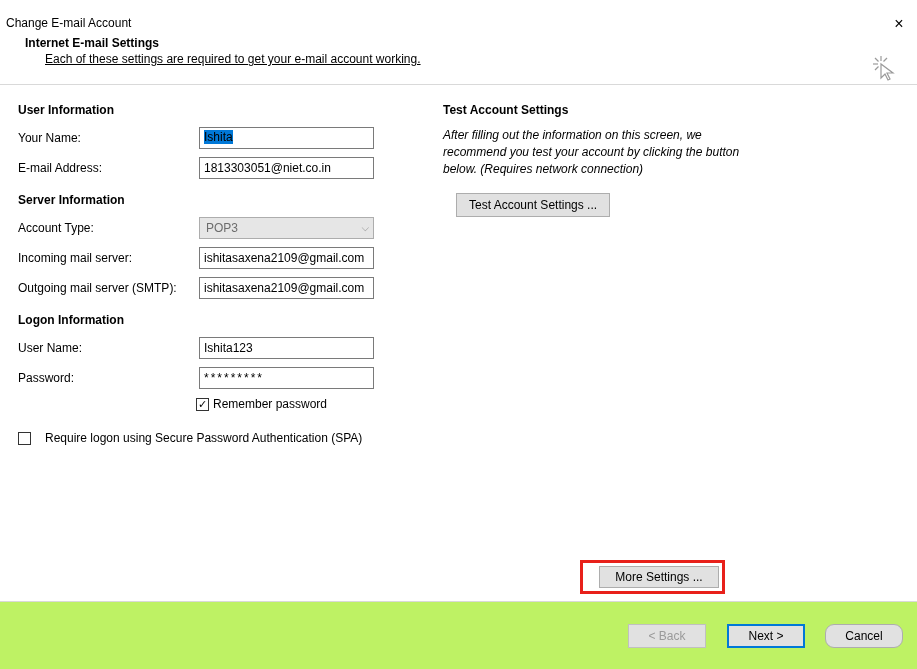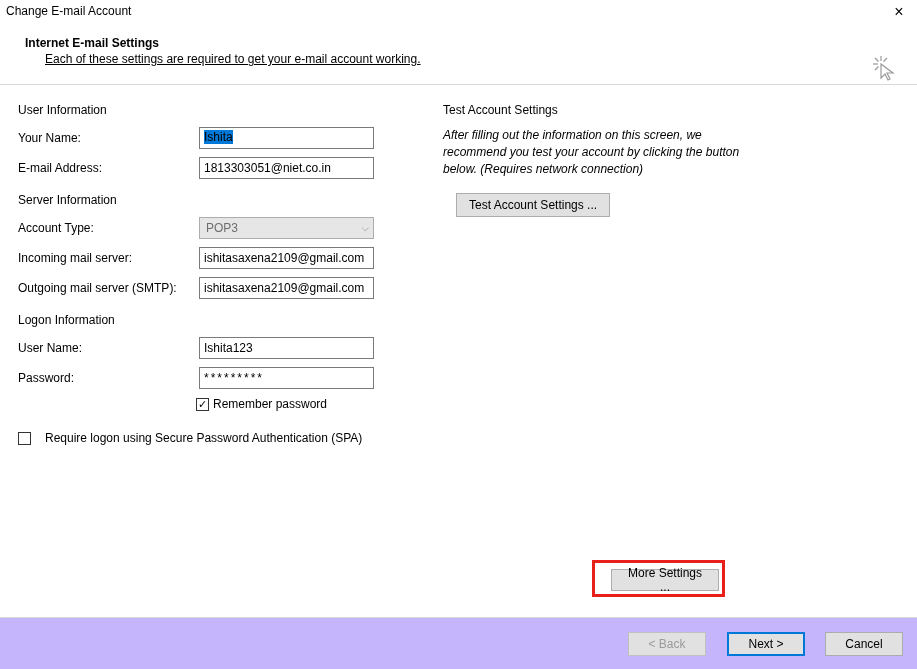--- a/index.html
+++ b/index.html
@@ -14,21 +14,21 @@
       color: #000;
       width: 917px;
       height: 669px;
       position: relative;
       overflow: hidden;
     }
     .titlebar {
       display: flex;
       justify-content: space-between;
       align-items: flex-start;
-      padding: 4px 6px 0 6px;
+      padding: 16px 6px 0 6px;
       height: 24px;
     }
     .titlebar .title {
       font-size: 12px;
     }
     .close-x {
       font-size: 16px;
       line-height: 16px;
       width: 24px;
       text-align: center;
@@ -67,21 +67,21 @@
       gap: 20px;
     }
     .left-col {
       width: 405px;
     }
     .right-col {
       flex: 1;
       padding-right: 40px;
     }
     .section-title {
-      font-weight: normal;
+      font-weight: bold;
       font-size: 12px;
       margin-bottom: 10px;
       margin-top: 0;
     }
     .section-title.middle {
       margin-top: 14px;
     }
     .form-row {
       display: flex;
       align-items: center;
@@ -167,31 +167,31 @@
       margin-left: 13px;
     }
     .more-settings-wrap {
       position: absolute;
       right: 192px;
       top: 560px;
       border: 3px solid #e8201a;
       padding: 3px;
     }
     .more-settings-wrap .btn {
-      width: 108px;
+      width: 120px;
       height: 22px;
     }
     .bottom-bar {
       position: absolute;
       bottom: 0;
       left: 0;
       right: 0;
-      height: 52px;
+      height: 68px;
       border-top: 1px solid #d9d9d9;
-      background: #c4b5fd;
+      background: #bef264;
       display: flex;
       justify-content: flex-end;
       align-items: center;
       padding-right: 14px;
       gap: 8px;
     }
     .bottom-bar .btn {
       width: 78px;
       height: 24px;
     }
@@ -306,14 +306,14 @@
 
 </div>
 
 <div class="more-settings-wrap">
   <button class="btn">More Settings ...</button>
 </div>
 
 <div class="bottom-bar">
   <button class="btn disabled">&lt; Back</button>
   <button class="btn primary">Next &gt;</button>
-  <button class="btn" style="margin-left:12px;">Cancel</button>
+  <button class="btn" style="margin-left:12px;border-radius:9px;">Cancel</button>
 </div>
 
 </body></html>

